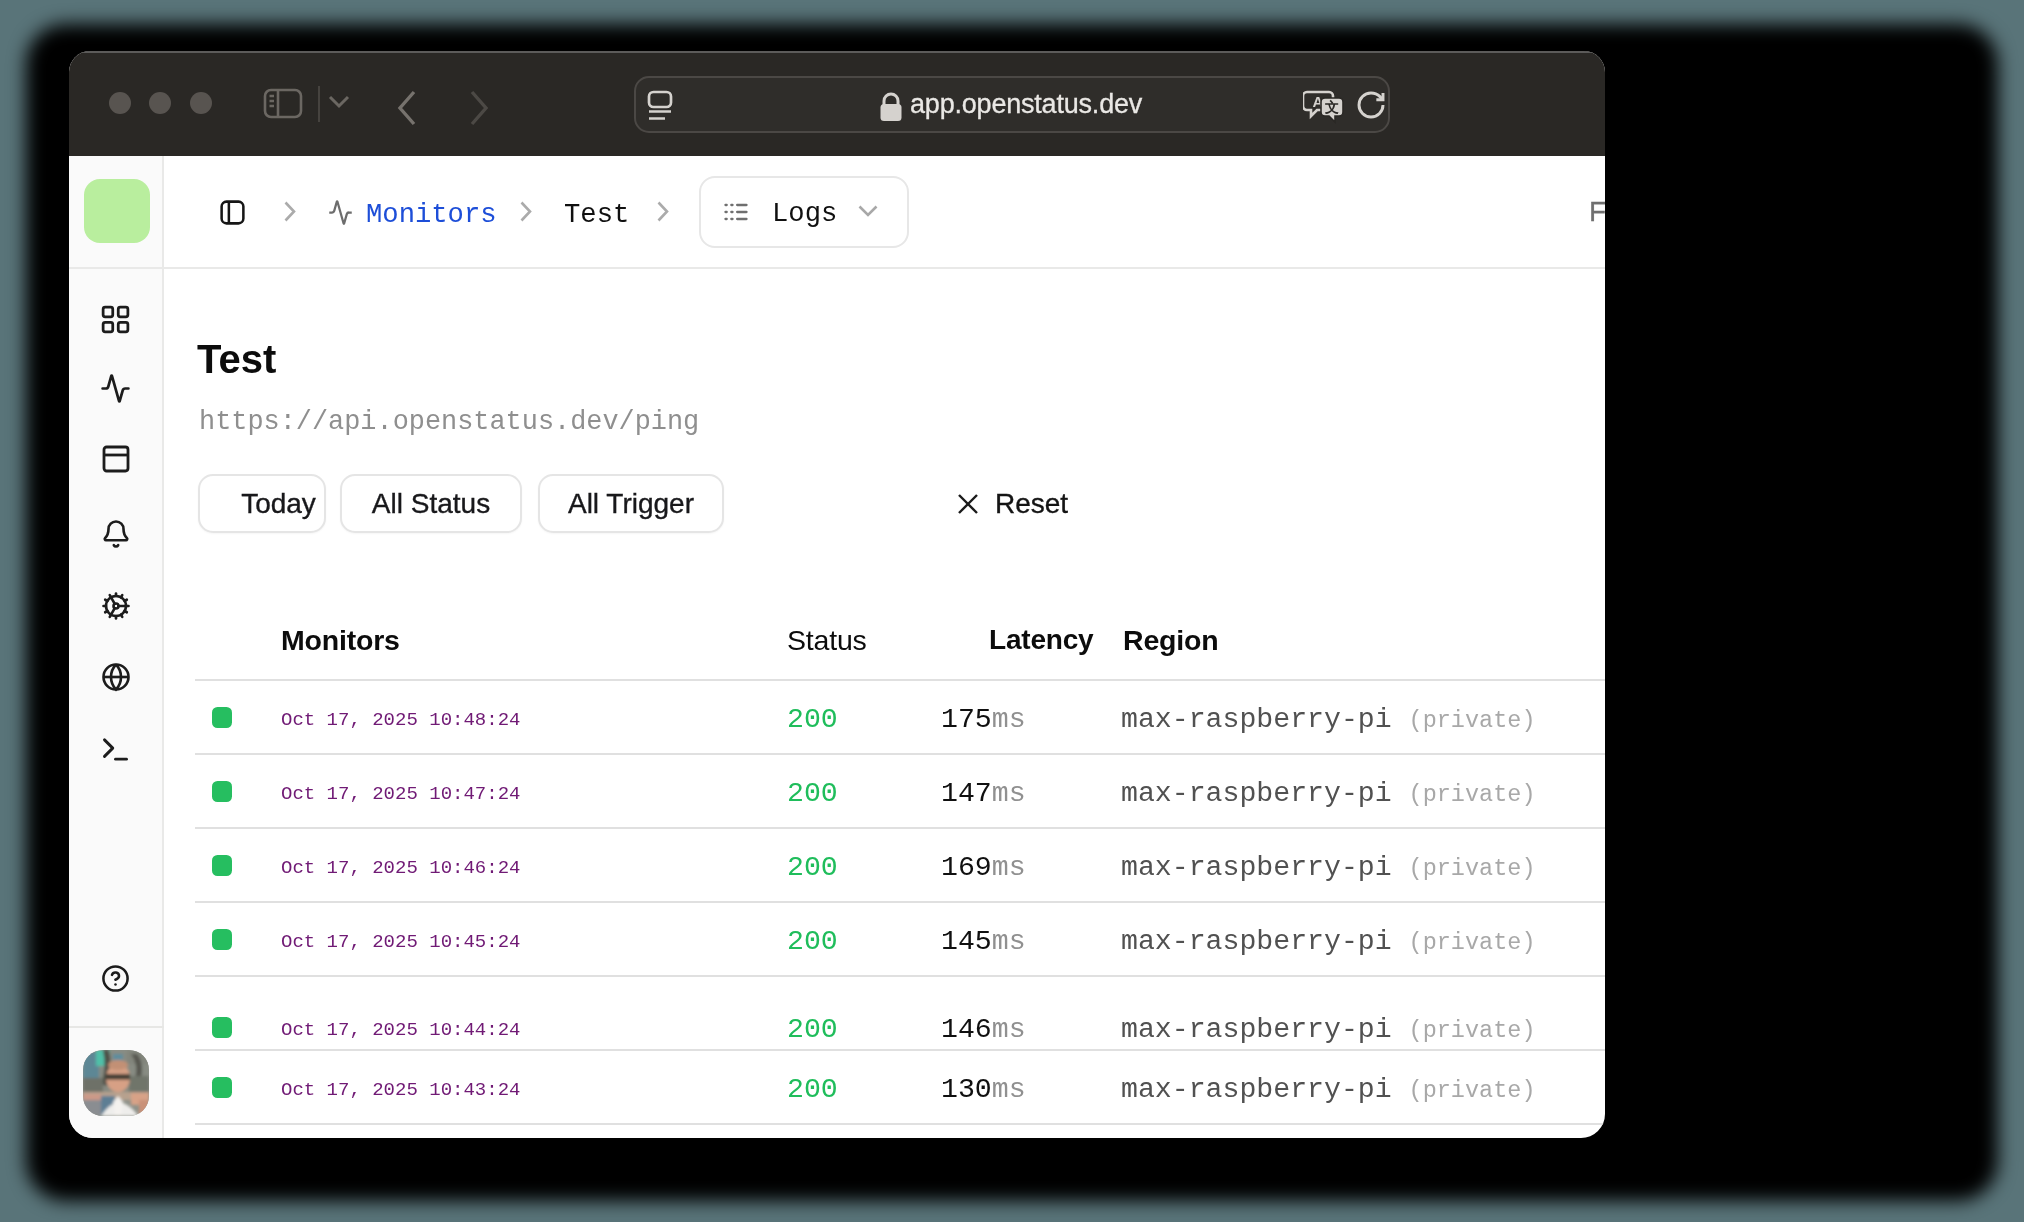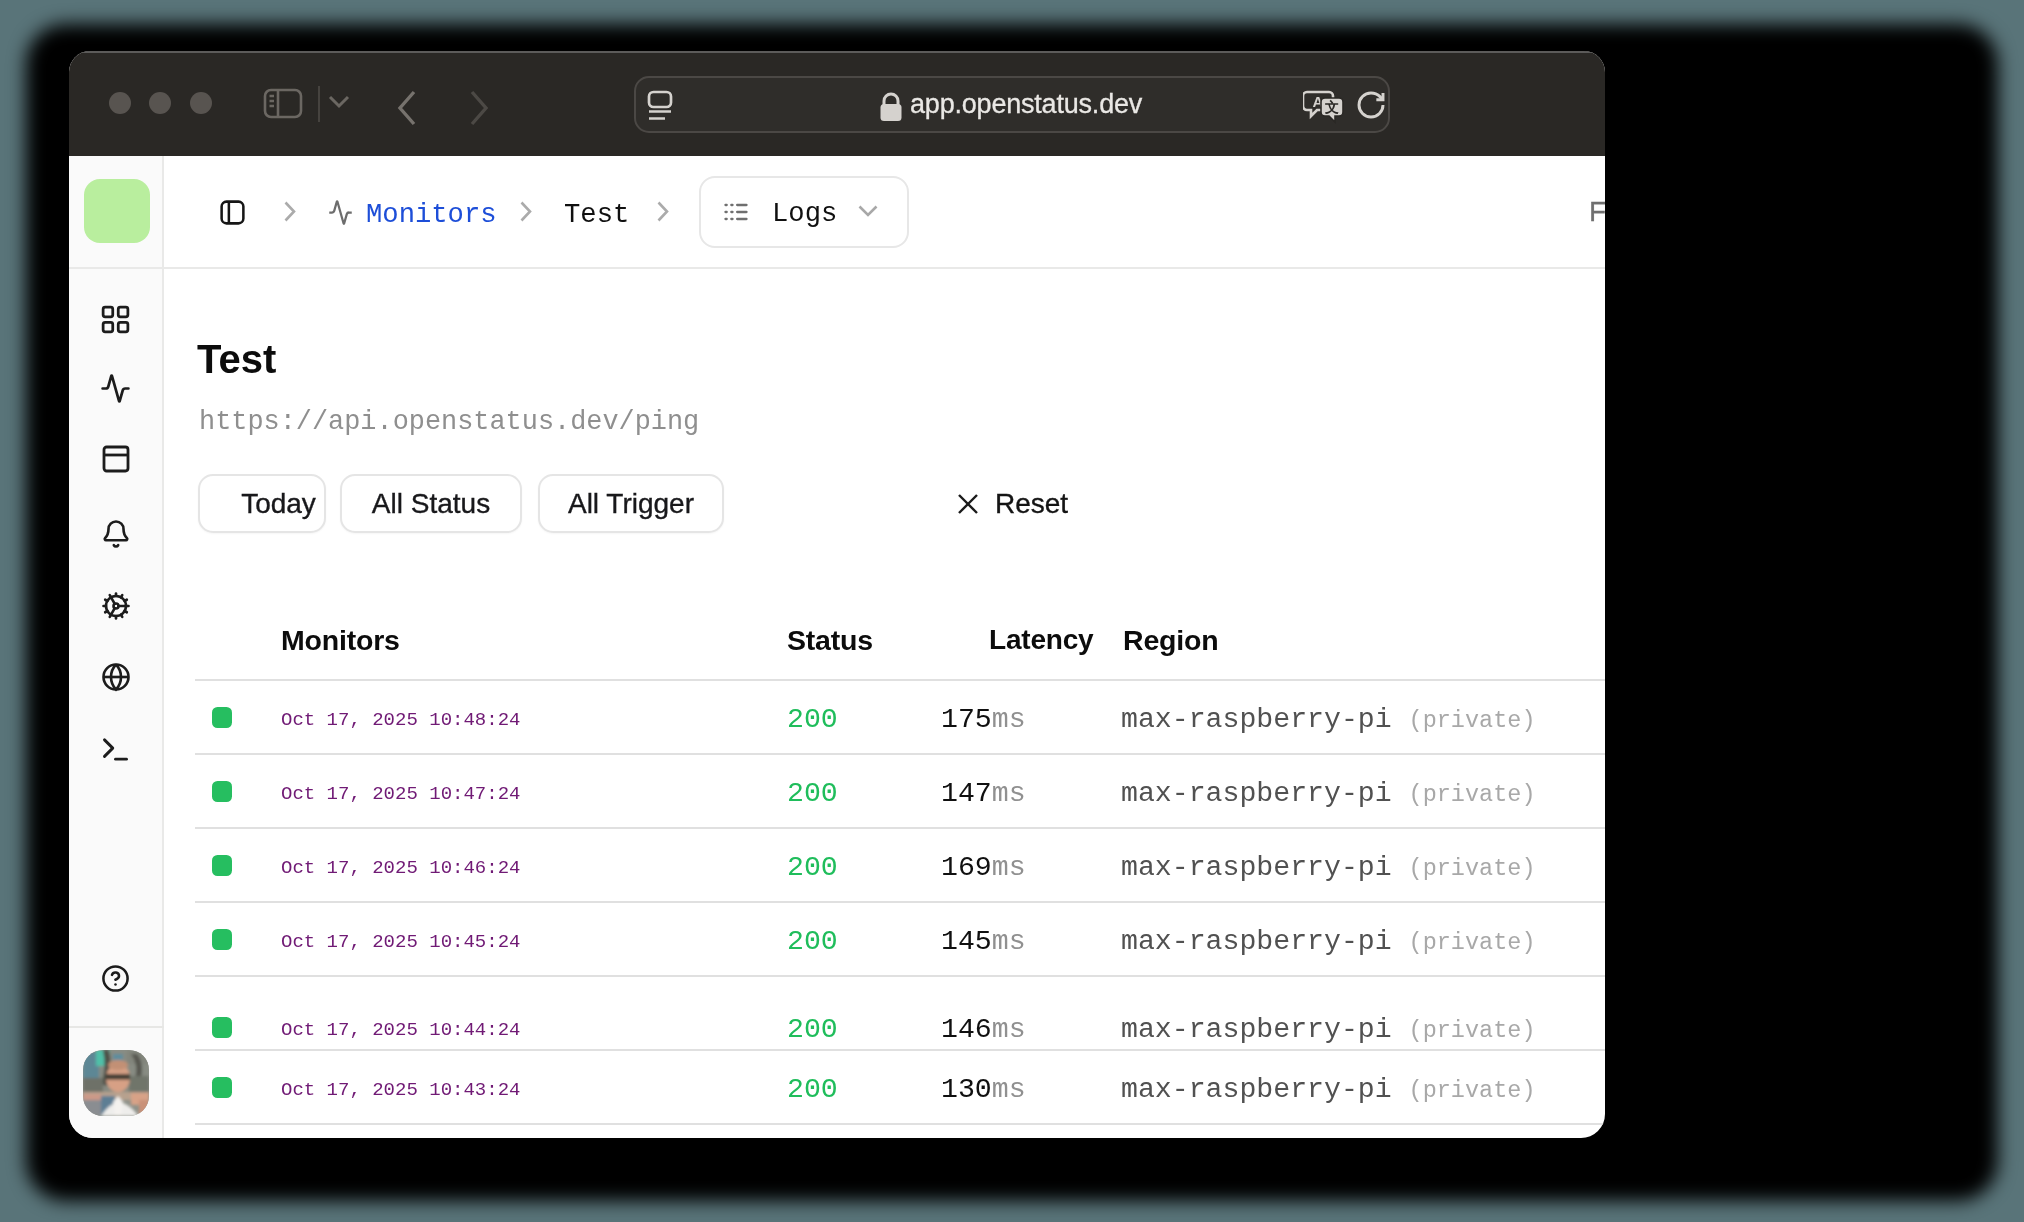--- a/index.html
+++ b/index.html
@@ -254,21 +254,21 @@
   <div class="btn" style="left:129px;width:128px;padding-left:33px;">Today</div>
   <div class="btn" style="left:469px;width:186px;">All Trigger</div>
   <div class="btn" style="left:271px;width:182px;">All Status</div>
   <svg class="abs" style="left:887px;top:441px;" width="24" height="24" viewBox="0 0 24 24" fill="none" stroke="#1a1a1a" stroke-width="2.4">
       <path d="M21 3 3 21"></path>
       <path d="m3 3 18 18"></path>
     </svg>
   <div class="abs" style="left:926px;top:423px;height:59px;line-height:59px;font-size:28px;font-weight:500;color:#141414;-webkit-text-stroke:0.35px #141414;">Reset</div>
 
   <div class="abs" style="left:212px;top:552px;height:74px;line-height:74px;font-size:28.5px;font-weight:600;color:#0c0c0c;letter-spacing:-0.2px;">Monitors</div>
-  <div class="abs" style="left:718px;top:552px;height:74px;line-height:74px;font-size:28.5px;font-weight:700;color:#0c0c0c;letter-spacing:-0.2px;">Status</div>
+  <div class="abs" style="left:718px;top:552px;height:74px;line-height:74px;font-size:28.5px;font-weight:400;color:#0c0c0c;letter-spacing:-0.2px;">Status</div>
   <div class="abs" style="left:920px;top:552px;height:74px;line-height:74px;font-size:28px;font-weight:600;color:#0c0c0c;letter-spacing:-0.2px;text-align:center;">Latency</div>
   <div class="abs" style="left:1054px;top:552px;height:74px;line-height:74px;font-size:28.5px;font-weight:600;color:#0c0c0c;letter-spacing:-0.2px;">Region</div>
   <div class="abs" style="left:1639px;top:552px;height:74px;line-height:74px;font-size:28.5px;font-weight:600;color:#0c0c0c;letter-spacing:-0.2px;">Timing</div>
 
   <div class="sepline" style="top:628px;"></div>
   <div class="sepline" style="top:702px;"></div>
   <div class="sepline" style="top:776px;"></div>
   <div class="sepline" style="top:850px;"></div>
   <div class="sepline" style="top:924px;"></div>
   <div class="sepline" style="top:998px;"></div>

